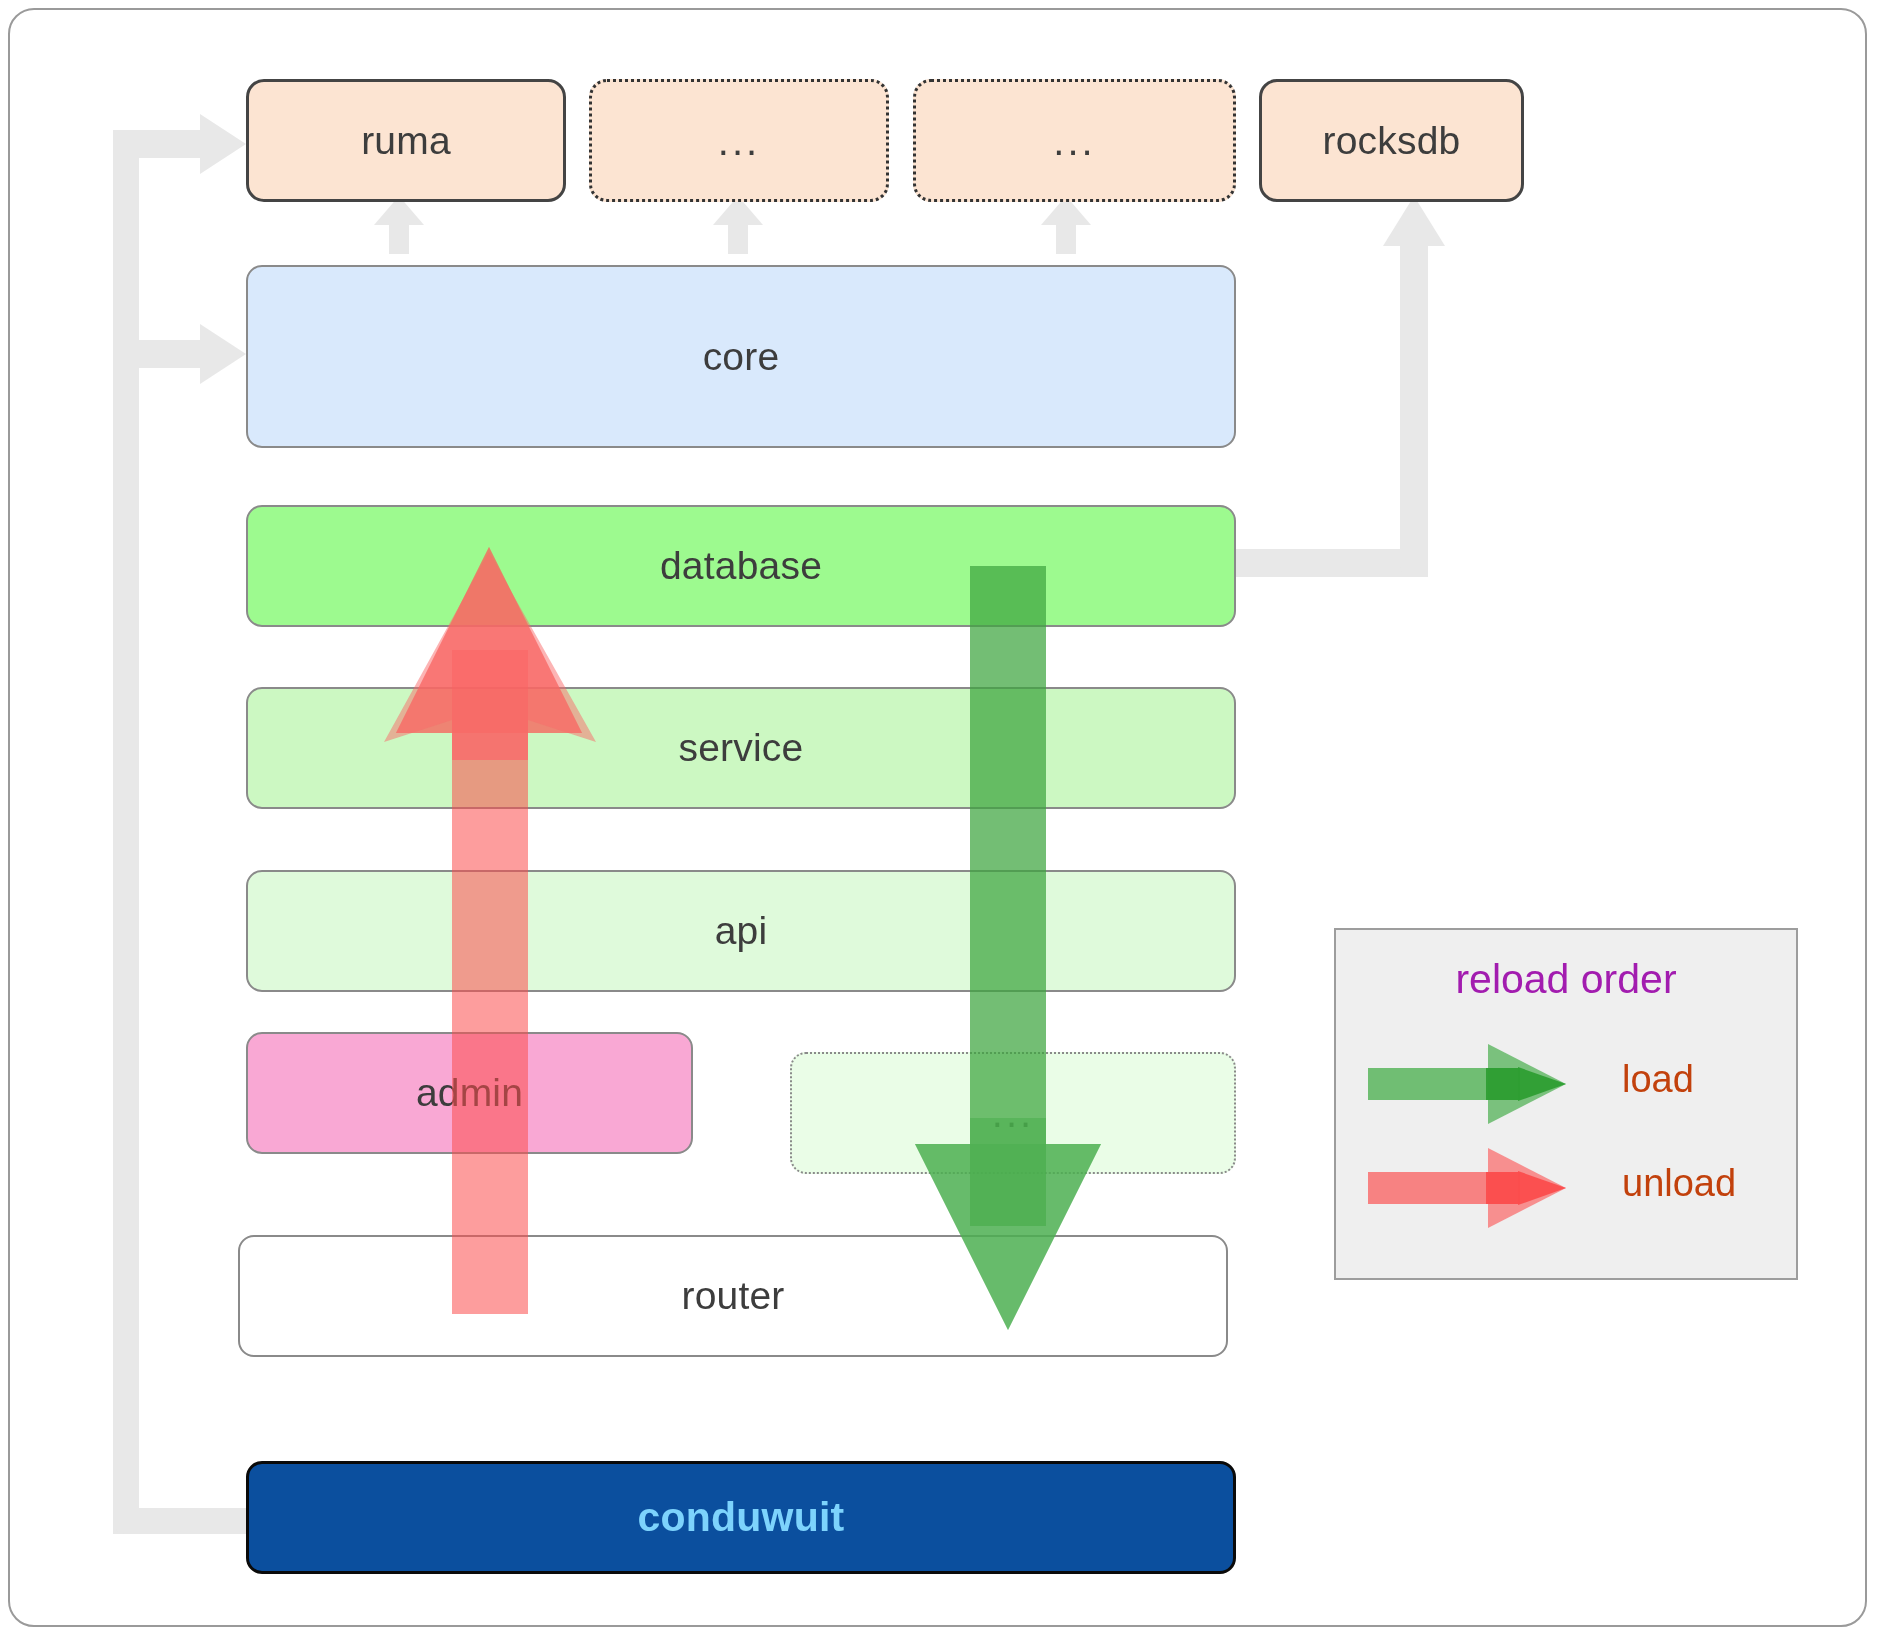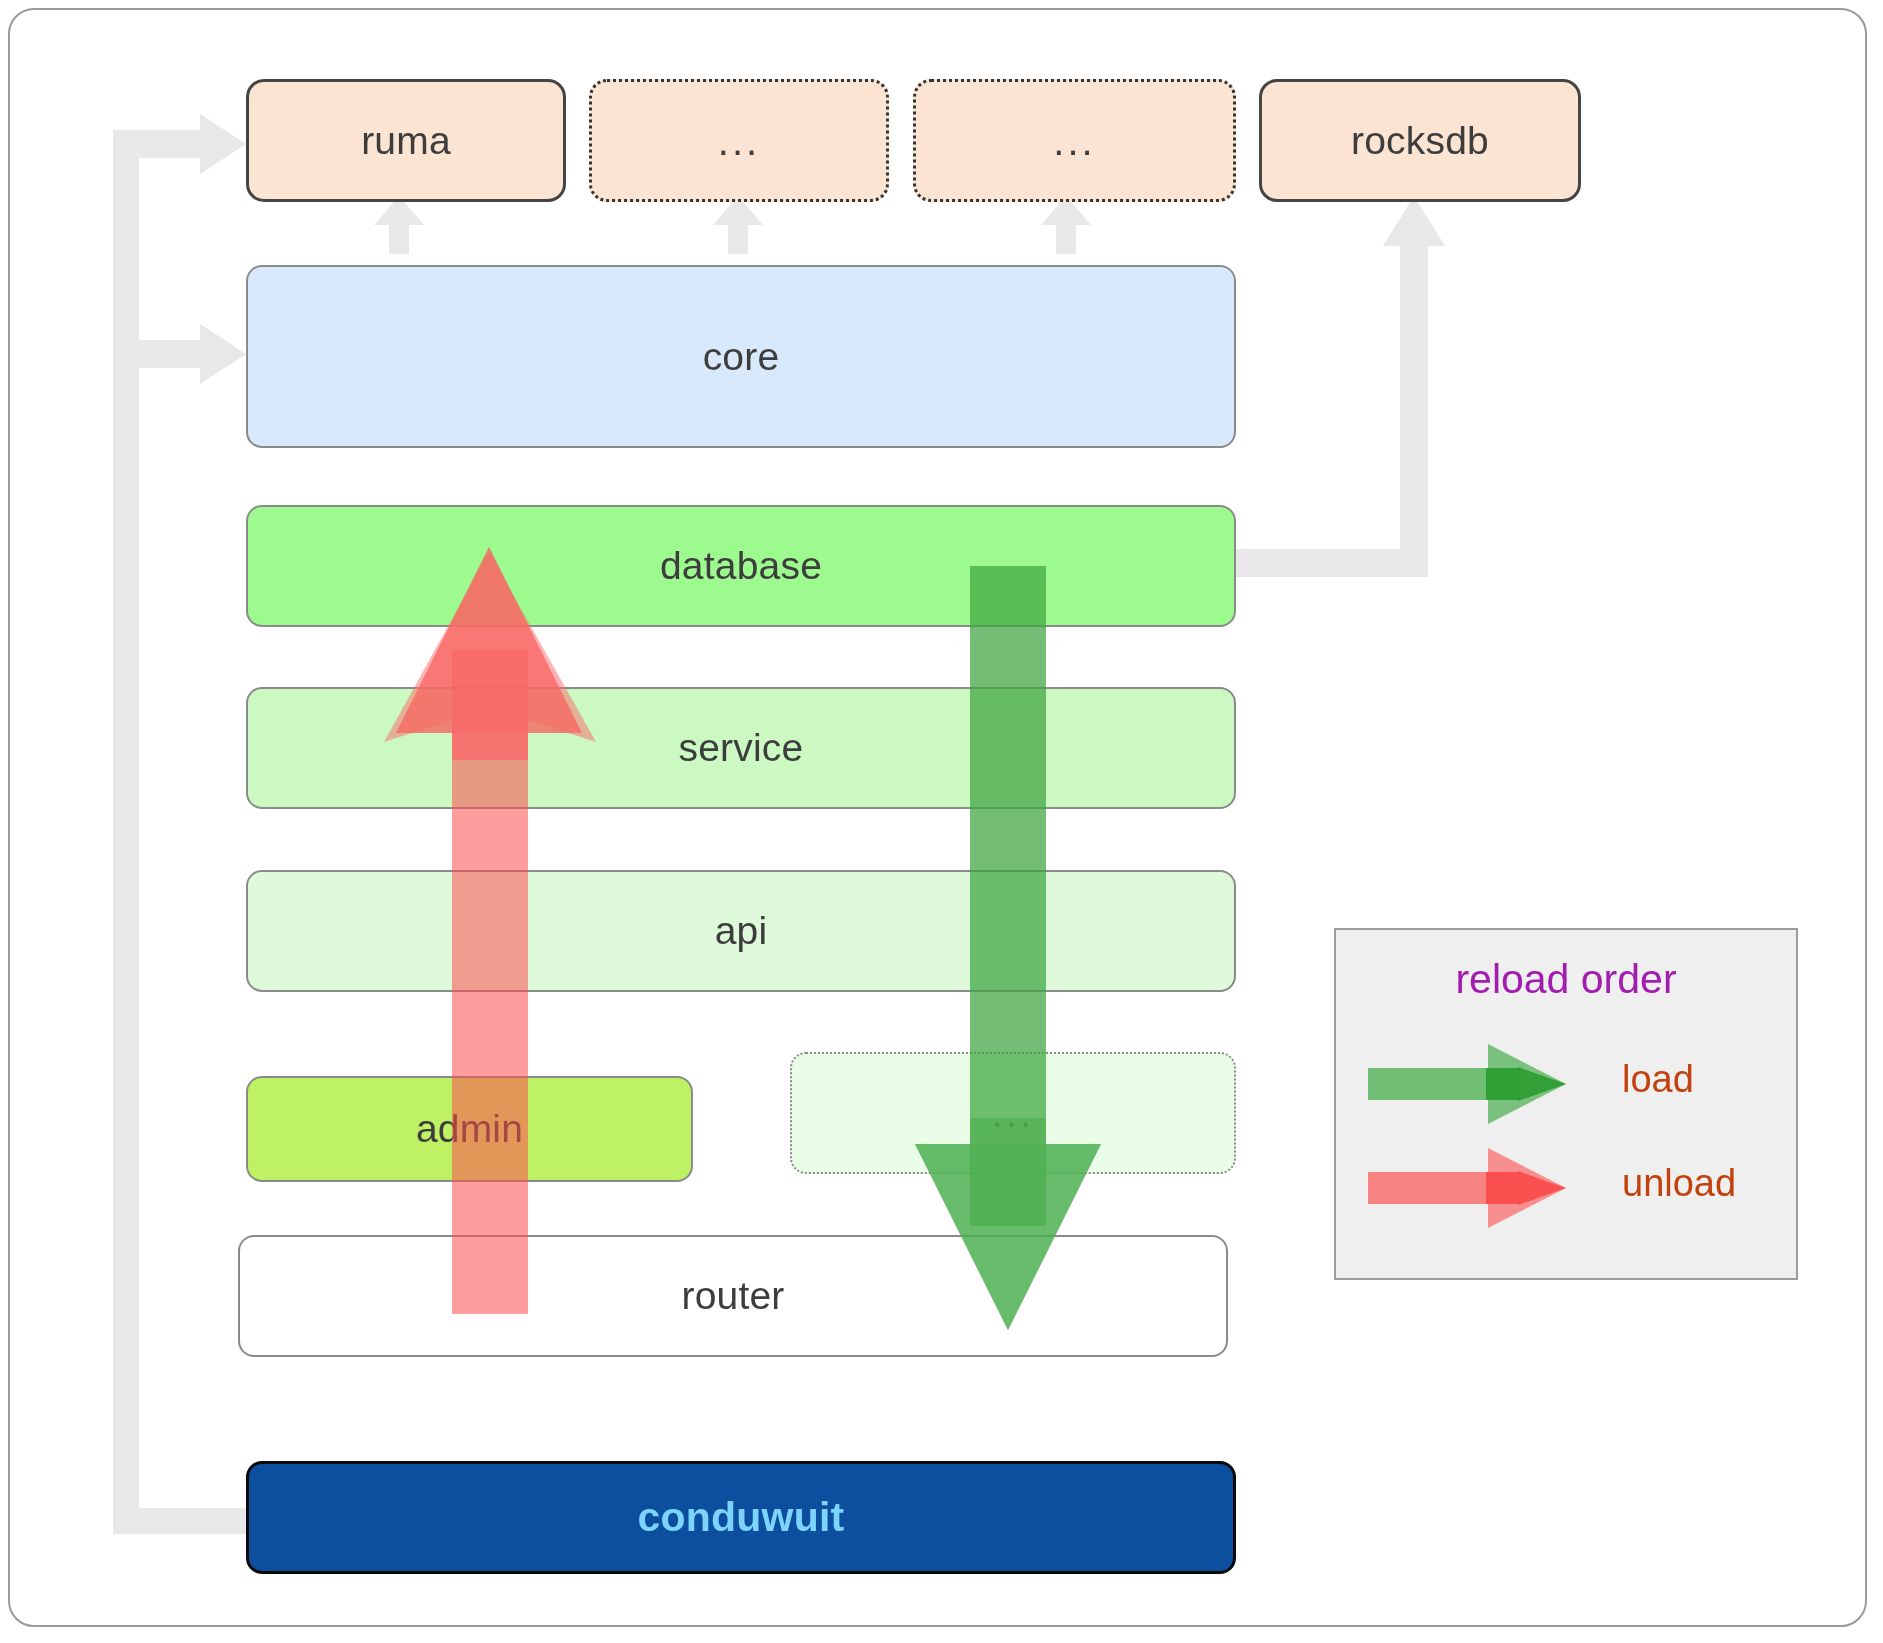--- a/index.html
+++ b/index.html
@@ -186,41 +186,41 @@
   </div>
 
   <div class="node dep dotted" style="left:589px; top:79px; width:300px; height:123px;">
     <span class="ell">...</span>
   </div>
 
   <div class="node dep dotted" style="left:913px; top:79px; width:323px; height:123px;">
     <span class="ell">...</span>
   </div>
 
-  <div class="node dep" style="left:1259px; top:79px; width:322px; height:123px;">
+  <div class="node dep" style="left:1259px; top:79px; width:265px; height:123px;">
     <span>rocksdb</span>
   </div>
 
   <div class="node core-node" style="left:246px; top:265px; width:990px; height:183px;">
     <span>core</span>
   </div>
 
   <div class="node layer" style="left:246px; top:687px; width:990px; height:122px; background:#ccf8c2;">
     <span>service</span>
   </div>
 
   <div class="node layer" style="left:246px; top:505px; width:990px; height:122px; background:#9dfa8f;">
     <span>database</span>
   </div>
 
   <div class="node layer" style="left:246px; top:870px; width:990px; height:122px; background:#dffadb;">
     <span>api</span>
   </div>
 
-  <div class="node layer" style="left:246px; top:1076px; width:447px; height:106px; background:#bef264;">
+  <div class="node layer" style="left:246px; top:1032px; width:447px; height:122px; background:#f9a8d4;">
     <span>admin</span>
   </div>
 
   <div class="node layer dotted" style="left:790px; top:1052px; width:446px; height:122px; background:#eafde7;">
     <span class="ell">...</span>
   </div>
 
   <div class="node layer" style="left:238px; top:1235px; width:990px; height:122px; background:#ffffff;">
     <span>router</span>
   </div>

